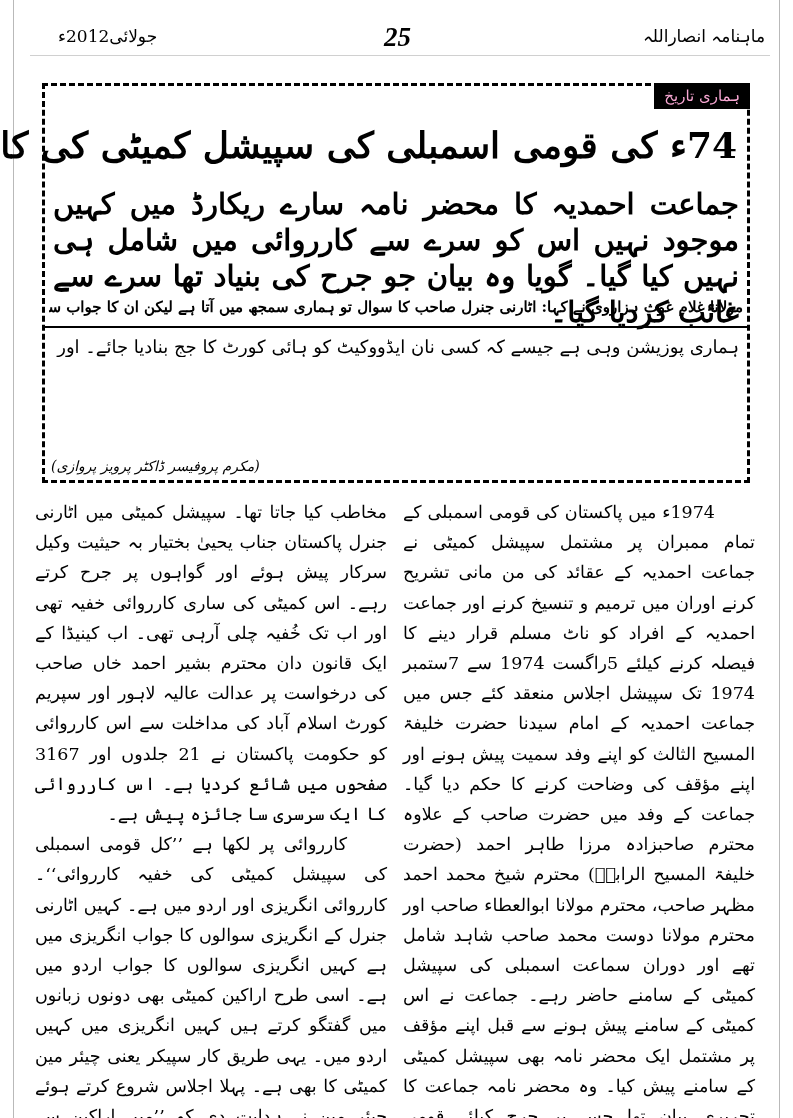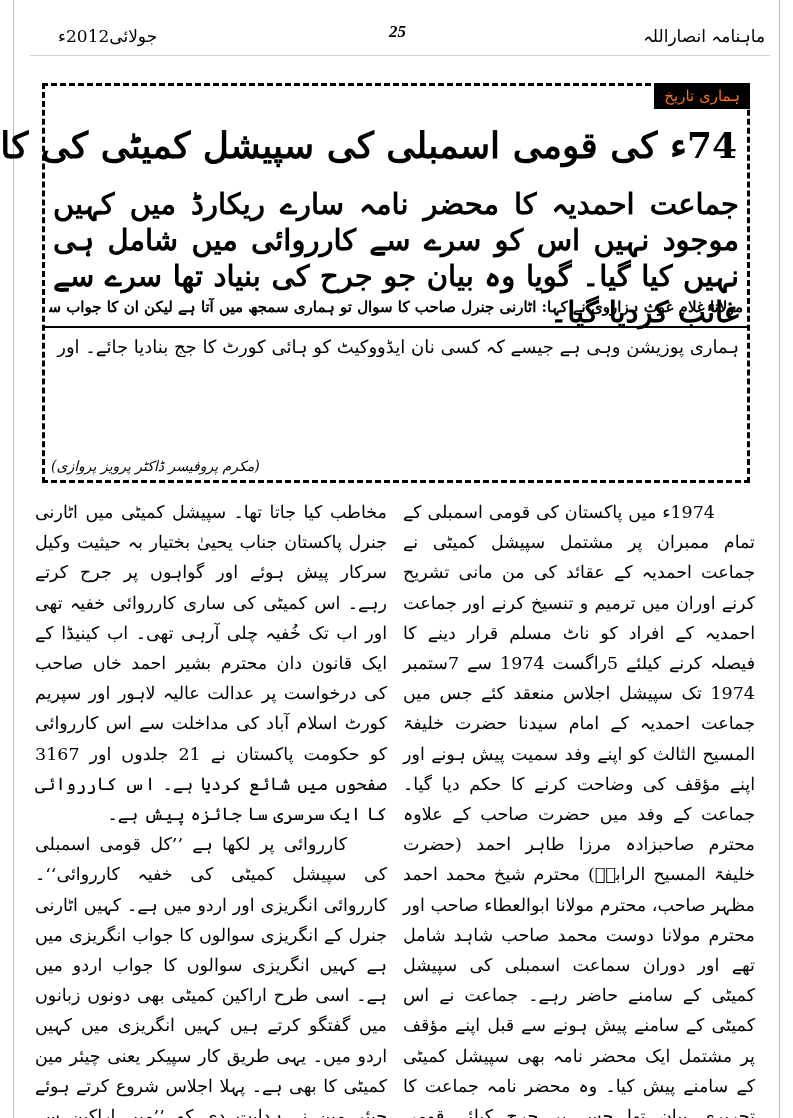--- a/index.html
+++ b/index.html
@@ -2,26 +2,26 @@
 <html><head>
   <meta charset="utf-8">
   <style>
     html, body { margin: 0; padding: 0; background: #ffffff; }
     body { width: 793px; height: 1118px; position: relative; overflow: hidden; font-family: "DejaVu Sans", sans-serif; color: #000; }
     .page-edge-left { position: absolute; left: 13px; top: 0; width: 1px; height: 1118px; background: #b9b9b9; }
     .page-edge-right { position: absolute; left: 779px; top: 0; width: 1px; height: 1118px; background: #b9b9b9; }
 
     .header { position: absolute; top: 22px; left: 30px; width: 735px; height: 30px; }
     .hdr-right { position: absolute; right: 0; top: 4px; font-size: 17px; direction: rtl; font-family: "DejaVu Serif", serif; }
-    .hdr-center { position: absolute; left: 0; right: 0; text-align: center; top: 0; font-size: 17px; font-weight: bold; font-style: italic; font-family: "Liberation Serif", serif; }
+    .hdr-center { position: absolute; left: 0; right: 0; text-align: center; top: 0; font-size: 27px; font-weight: bold; font-style: italic; font-family: "Liberation Serif", serif; }
     .hdr-left { position: absolute; left: 0; top: 4px; font-size: 17px; direction: rtl; font-family: "DejaVu Serif", serif; margin-left: 28px; }
     .hdr-rule { position: absolute; top: 55px; left: 30px; width: 740px; height: 1px; background: #d0d0d0; }
 
     .boxed { position: absolute; left: 42px; top: 83px; width: 708px; height: 400px; border: 3px dashed #000; box-sizing: border-box; }
-    .tag { position: absolute; right: -3px; top: -3px; background: #000; color: #f97316; font-size: 15px; padding: 4px 10px; direction: rtl; font-family: "DejaVu Serif", serif; }
+    .tag { position: absolute; right: -3px; top: -3px; background: #000; color: #f9a8d4; font-size: 15px; padding: 4px 10px; direction: rtl; font-family: "DejaVu Serif", serif; }
     .title { position: absolute; right: 10px; left: 10px; top: 38px; text-align: center; font-size: 36px; font-weight: bold; direction: rtl; font-family: "DejaVu Serif", serif; letter-spacing: -1px; white-space: nowrap; }
     .lead { position: absolute; right: 8px; left: 8px; top: 100px; direction: rtl; font-size: 29px; font-weight: bold; line-height: 36px; text-align: justify; font-family: "DejaVu Serif", serif; }
     .quote-line { position: absolute; right: 4px; left: 4px; top: 212px; direction: rtl; font-size: 15px; font-weight: bold; font-family: "DejaVu Serif", serif; white-space: nowrap; overflow: hidden; }
     .quote-rule { position: absolute; left: 0; right: 0; top: 240px; height: 2px; background: #000; }
     .quote-line2 { position: absolute; right: 8px; left: 8px; top: 250px; direction: rtl; font-size: 18px; font-family: "DejaVu Serif", serif; white-space: nowrap; overflow: hidden; }
     .highlight { position: absolute; right: 8px; left: 8px; top: 285px; direction: rtl; font-size: 21px; font-weight: bold; line-height: 36px; font-family: "DejaVu Sans", sans-serif; }
     .byline { position: absolute; left: 6px; top: 372px; direction: rtl; font-size: 14px; font-style: italic; font-family: "DejaVu Serif", serif; }
 
     .col { position: absolute; top: 497px; direction: rtl; font-size: 17.5px; line-height: 30.2px; text-align: justify; font-family: "DejaVu Serif", serif; }
     .col-right { left: 403px; width: 352px; }

